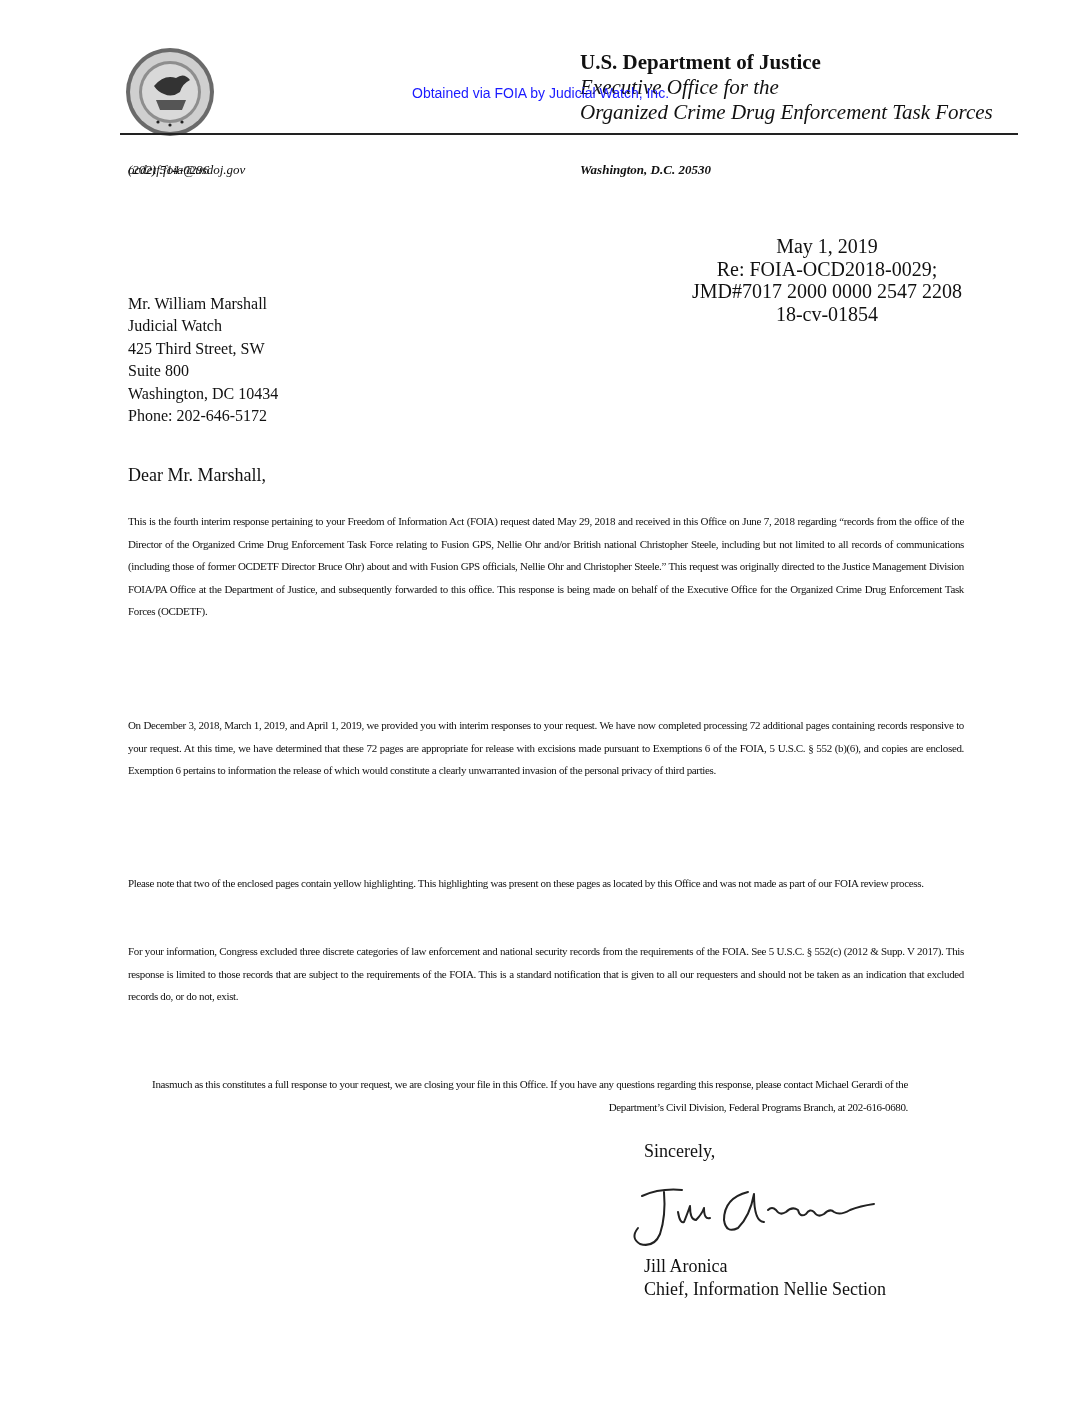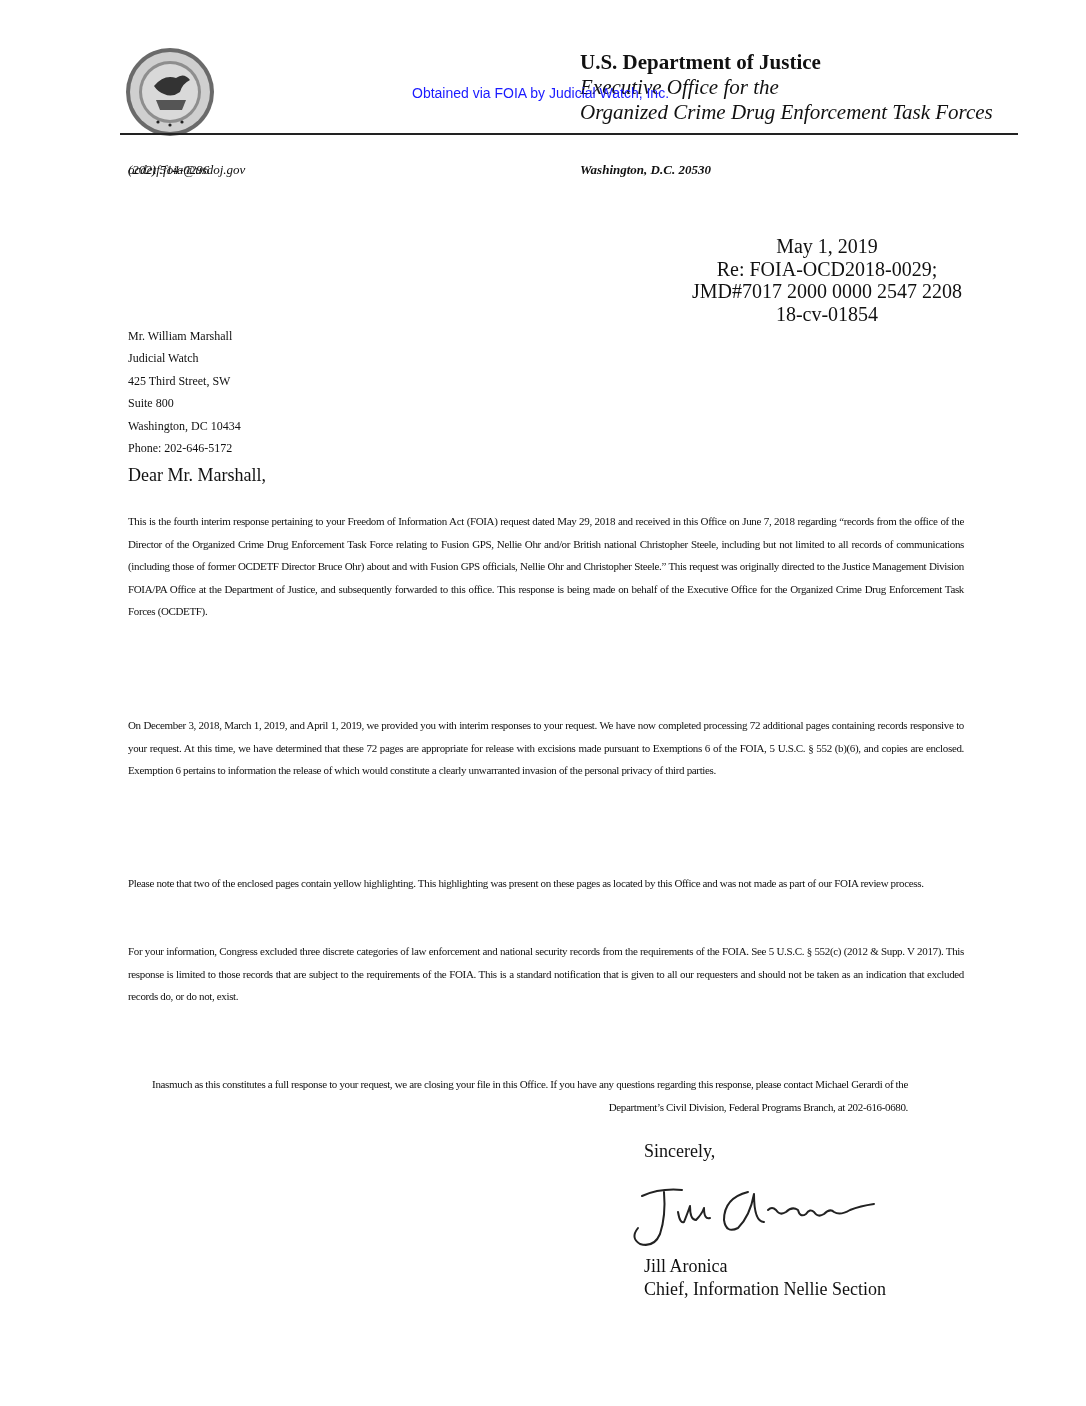--- a/index.html
+++ b/index.html
@@ -13,21 +13,21 @@
       font-size: 14px; color: #1a1aff; white-space: nowrap; z-index: 2; margin-top: 38px;
     }
     .seal { left: 124px; top: 46px; width: 92px; height: 92px; }
     .dept-title { left: 580px; top: 50px; font-size: 21px; font-weight: bold; white-space: nowrap; }
     .dept-sub { left: 580px; font-size: 21px; font-style: italic; white-space: nowrap; }
     .rule { left: 120px; top: 133px; width: 898px; height: 2px; background: #222; }
     .contact { left: 128px; font-size: 13px; font-style: italic; white-space: nowrap; }
     .city { left: 580px; top: 162px; font-size: 13px; font-style: italic; white-space: nowrap; font-weight: bold; }
     .ref-block { right: 124px; top: 218px; text-align: center; font-size: 20px; line-height: 22.5px; margin-top: 17px; }
     .ref-block div { white-space: nowrap; }
-    .address { left: 128px; top: 325px; font-size: 12px; line-height: 22.4px; }
+    .address { left: 128px; top: 293px; font-size: 16px; line-height: 22.4px; }
     .address div { white-space: nowrap; }
     .salutation { left: 128px; top: 465px; font-size: 18px; white-space: nowrap; }
     .para {
       left: 128px; width: 836px; font-size: 11px; line-height: 22.6px;
       text-align: justify; letter-spacing: -0.35px;
     }
     .closing { left: 644px; top: 1141px; font-size: 18px; white-space: nowrap; }
     .signature { left: 620px; top: 1176px; width: 270px; height: 80px; }
     .signer { left: 644px; top: 1255px; font-size: 18px; line-height: 22.6px; }
     .signer div { white-space: nowrap; }

